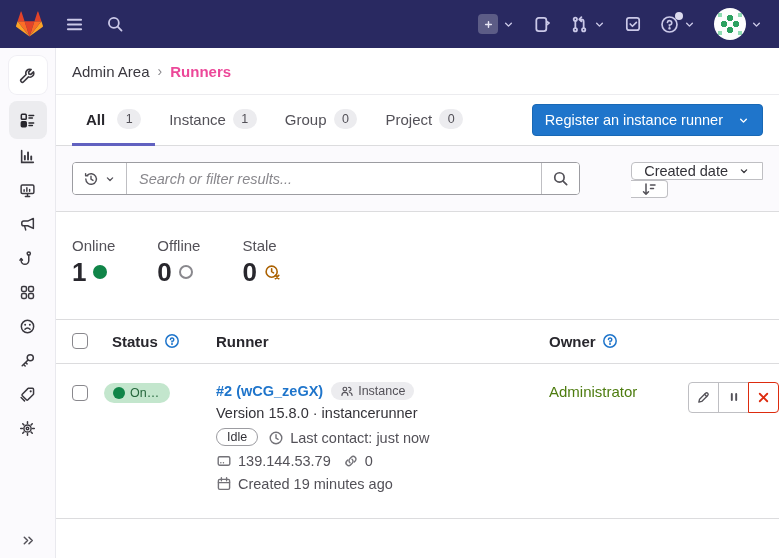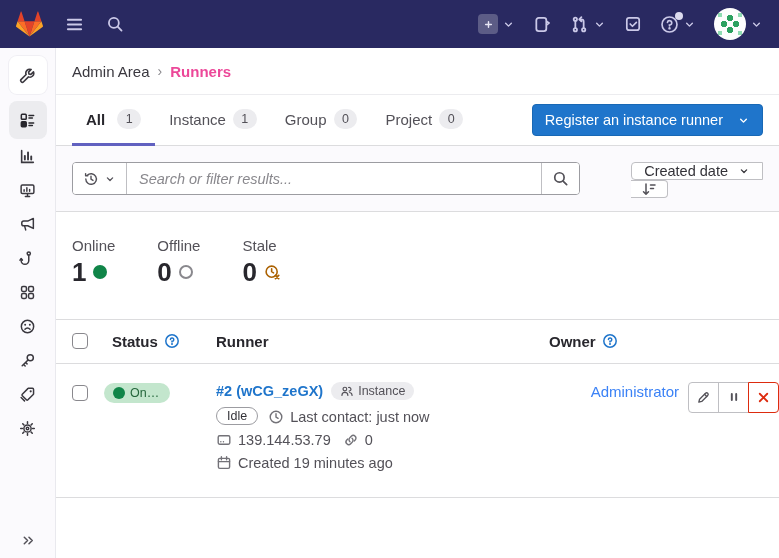--- a/index.html
+++ b/index.html
@@ -109,21 +109,21 @@
 
   .runner-line1 { display:flex; align-items:center; gap:8px;text-align:right; }
   .runner-link { color:#1f75cb; font-weight:bold; font-size:14.5px; text-decoration:none; cursor:pointer; }
   .badge-type { display:inline-flex; align-items:center; gap:4px; background:#ececef; color:#535158;
     border-radius:10px; padding:2px 9px; font-size:12.5px; }
   .meta-line { display:flex; align-items:flex-end; gap:6px; margin-top:7px; color:#535158; font-size:14.5px; }
   .version-line { margin-top:5px; color:#333238; font-size:14.5px; }
   .badge-idle { border:1px solid #9c9ca1; border-radius:10px; padding:1px 10px; font-size:12.5px; color:#333238; background:#fff; margin-right:4px; }
   .icon-gray { color:#737278; }
 
-  .owner-text { color:#3b82f6;text-align:right; }
+  .owner-text { color:#4d7c0f; }
   .actions-cell { display:flex; justify-content:flex-end; padding-right:0; }
   .btn-group { display:inline-flex; }
   .act-btn { width:31px; height:31px; background:#fff; border:1px solid #bfbfc3; display:flex; align-items:center; justify-content:center; color:#535158; cursor:pointer; }
   .act-btn:first-child { border-radius:4px 0 0 4px; }
   .act-btn + .act-btn { margin-left:-1px; }
   .act-btn.danger { border-color:#dd2b0e; color:#dd2b0e; border-radius:0 4px 4px 0; position:relative; z-index:1; }
 </style>
 </head>
 <body>
 
@@ -593,20 +593,21 @@
         <div style="padding-left:8px; padding-top:0">
           <div class="runner-line1">
             <a class="runner-link">#2 (wCG_zeGX)</a>
             <span class="badge-type">
               <svg width="14" height="14">
                   <use href="#i-people"></use>
                 </svg>
               <span>Instance</span>
             </span>
           </div>
+          <div class="version-line">Version 15.8.0 · instancerunner</div>
           <div class="meta-line">
             <span class="badge-idle">Idle</span>
             <svg class="icon-gray" width="16" height="16">
                 <use href="#i-clock"></use>
               </svg>
             <span>Last contact: just now</span>
           </div>
           <div class="meta-line">
             <svg class="icon-gray" width="16" height="16">
                 <use href="#i-host"></use>

